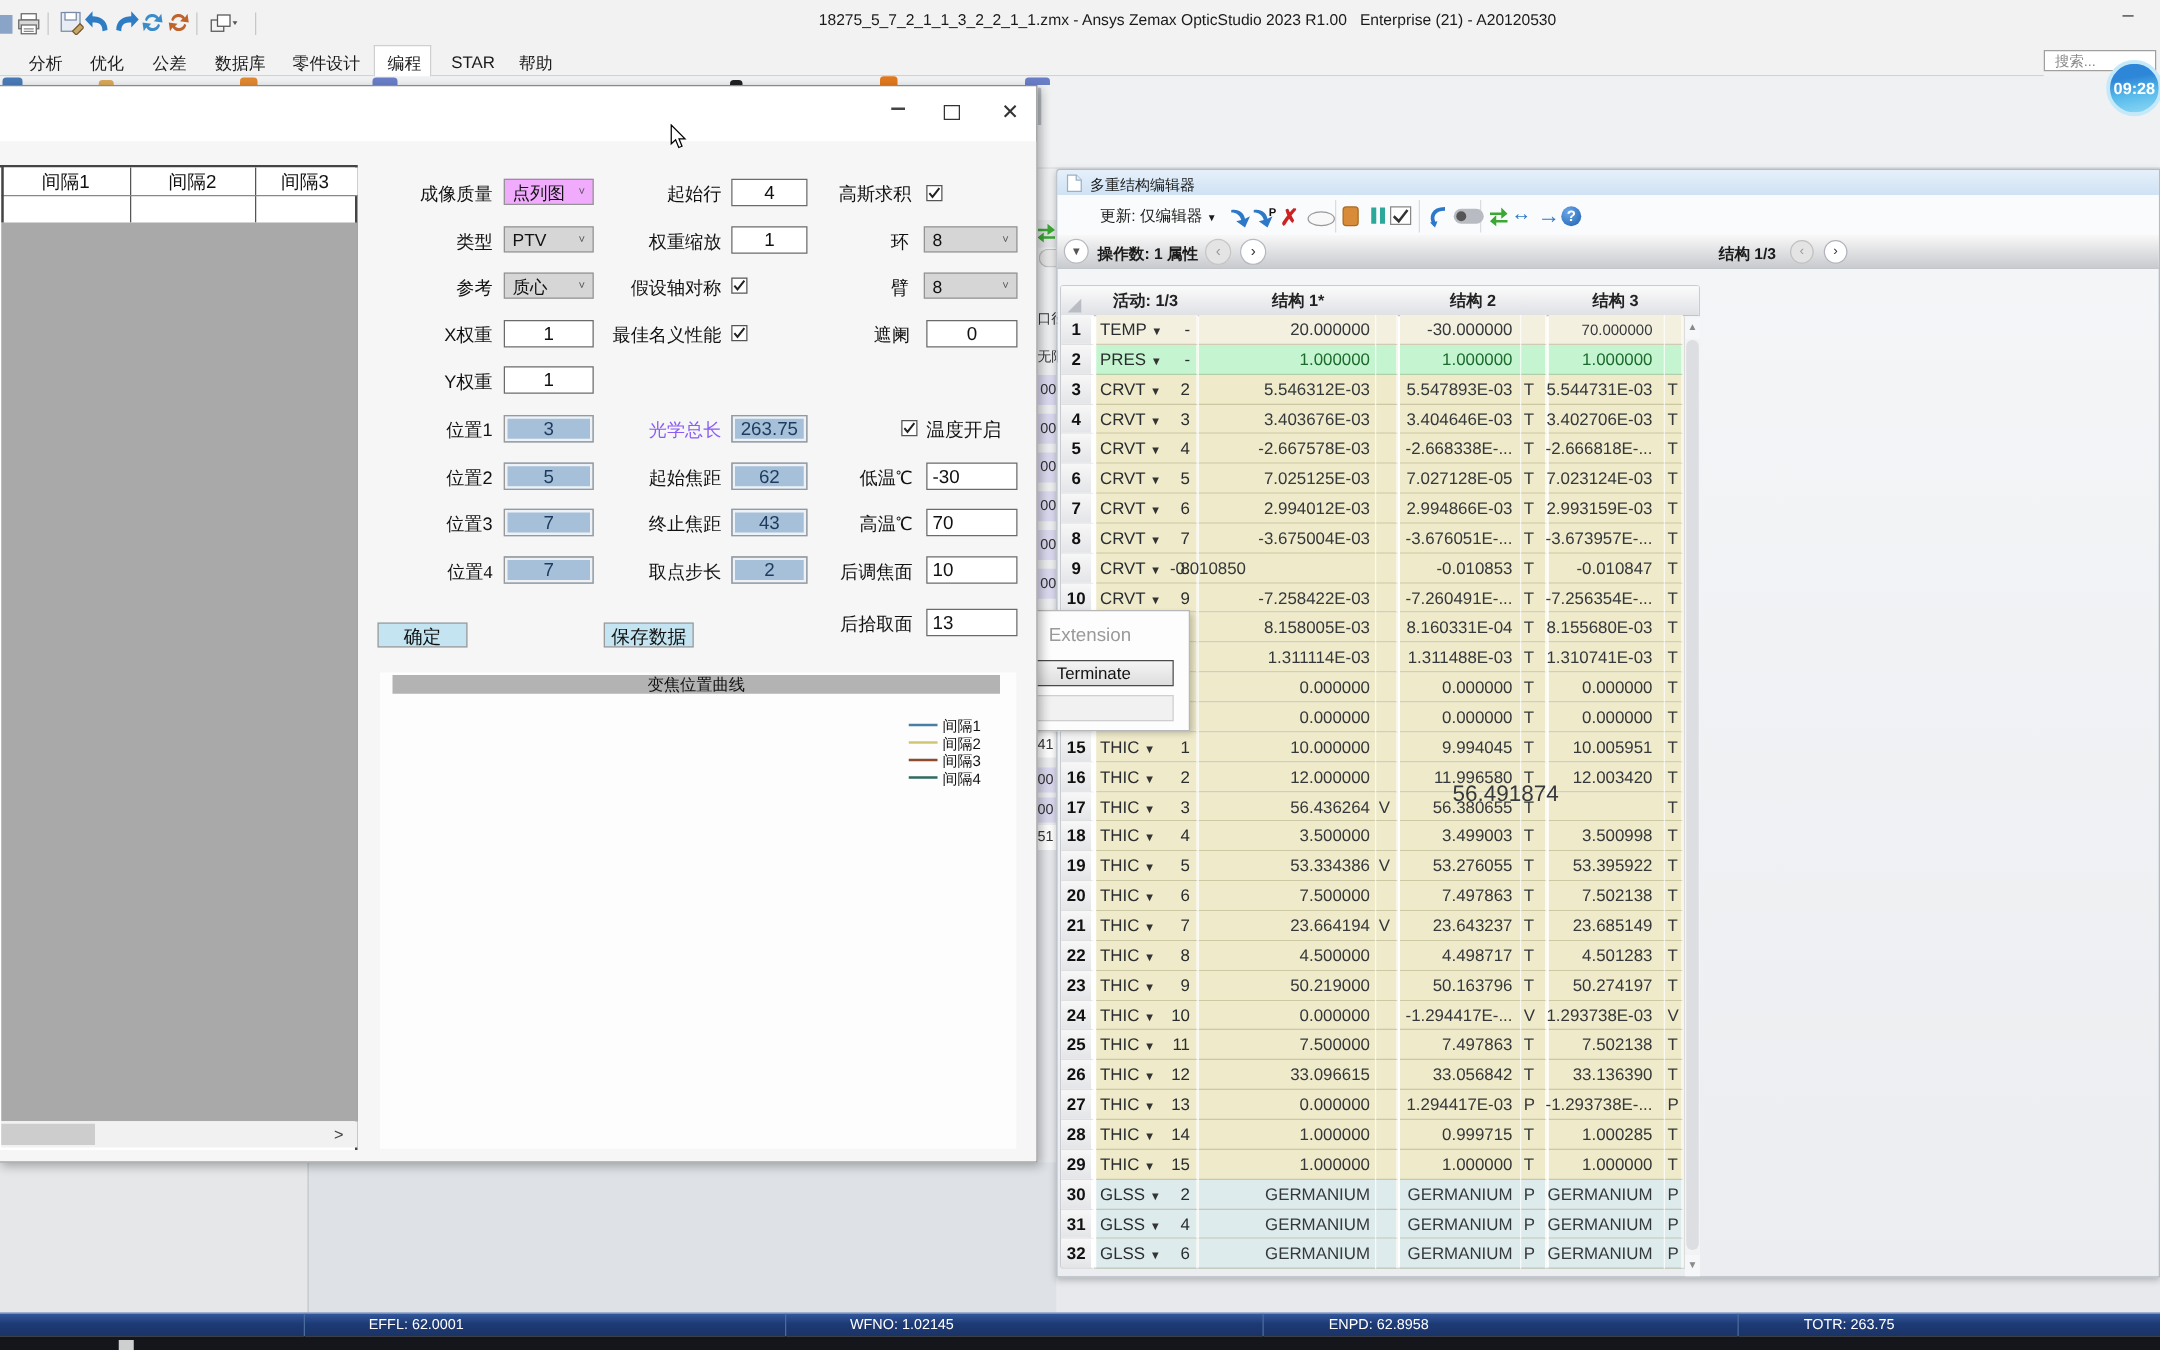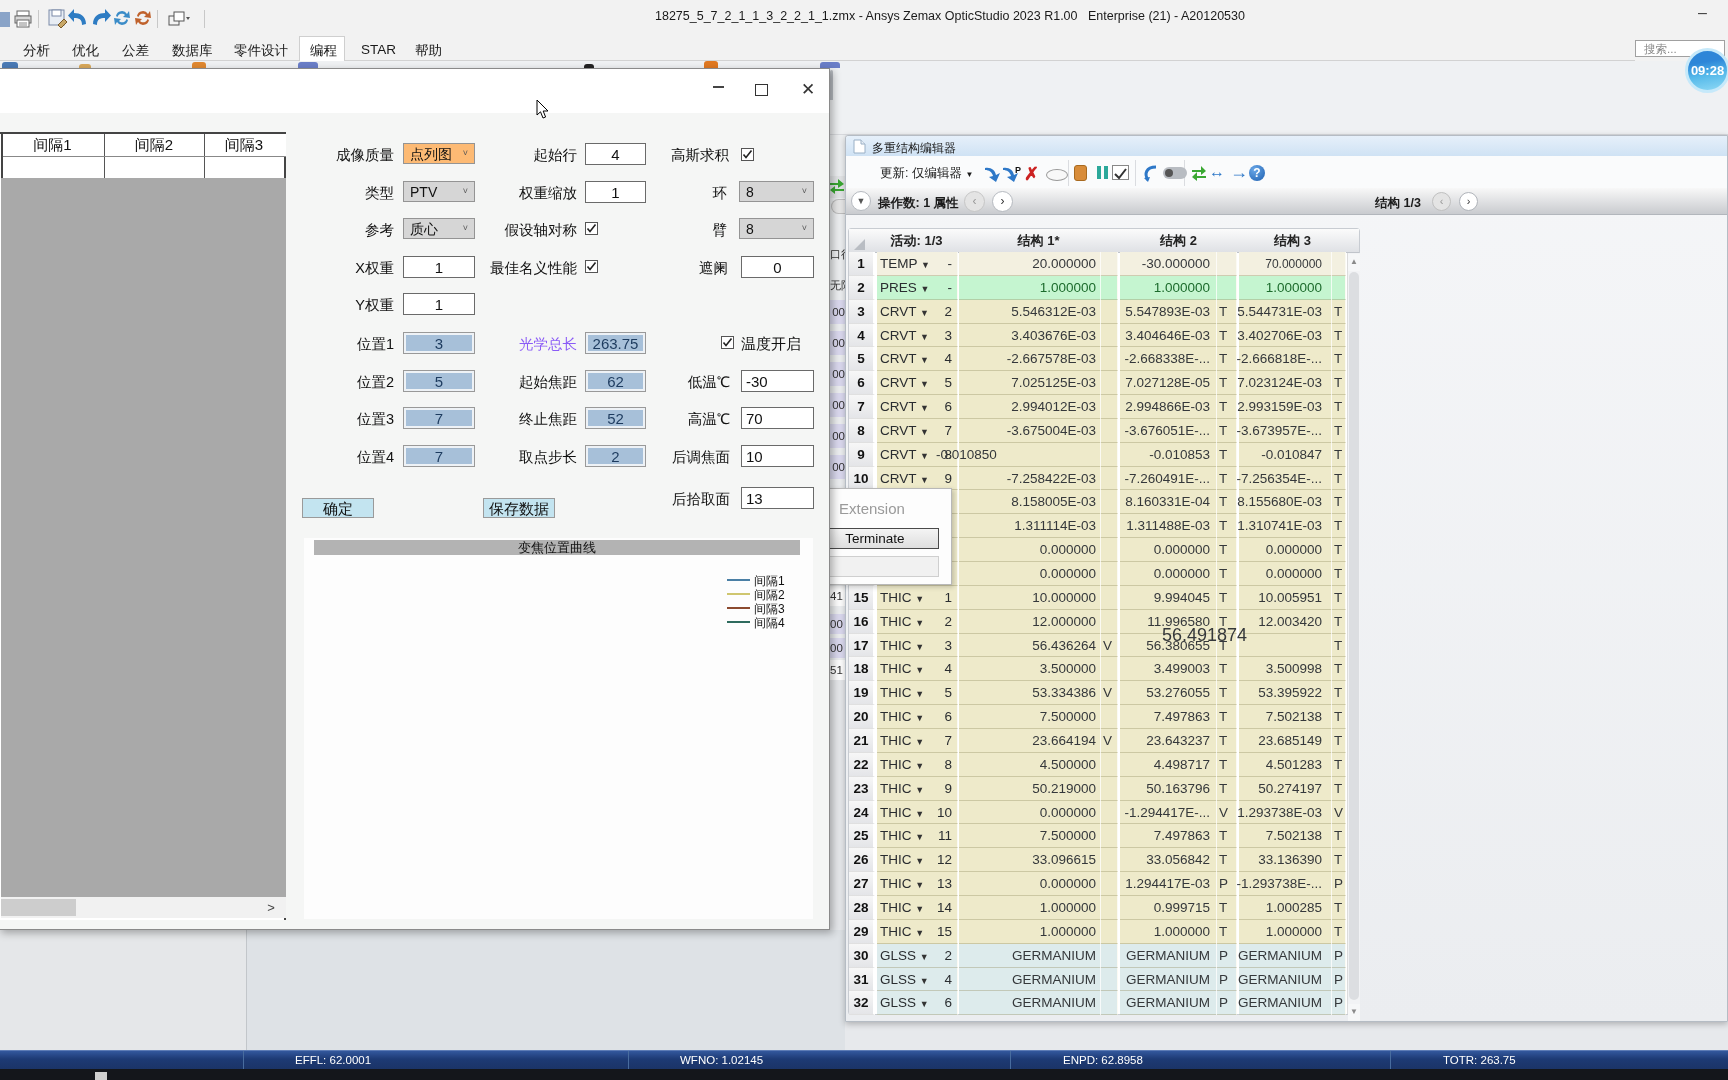--- a/index.html
+++ b/index.html
@@ -681,21 +681,21 @@
 <div class="abs" style="left:2px;top:87px;width:285px;height:1px;background:#888;"></div>
 <div class="abs" style="left:2px;top:109px;width:285px;height:719px;background:#a9a9a9;"></div>
 <div class="abs" style="left:2px;top:828px;width:285px;height:21px;background:#f1f1f1;"></div>
 <div class="abs" style="left:2px;top:830px;width:75px;height:17px;background:#cdcdcd;"></div>
 <div class="abs" style="left:262px;top:830px;width:20px;height:18px;color:#444;font-size:13px;text-align:center;line-height:17px;">&gt;</div>
 <div class="abs" style="left:2px;top:63px;width:2px;height:46px;background:#444;"></div>
     </div>
 
   <div id="dlgform">
       <div class="abs" style="left:197px;top:77px;width:198px;text-align:right;font-size:14.5px;color:#111;">成像质量</div>
-<div class="abs" style="left:404px;top:74px;width:72px;height:21px;background:#fdba74;border:1px solid #949494;font-size:14px;color:#111;padding:2px 0 0 6px;">点列图<span style="position:absolute;right:6px;top:4px;font-size:9px;color:#555;">˅</span></div>
+<div class="abs" style="left:404px;top:74px;width:72px;height:21px;background:#f0abfc;border:1px solid #949494;font-size:14px;color:#111;padding:2px 0 0 6px;">点列图<span style="position:absolute;right:6px;top:4px;font-size:9px;color:#555;">˅</span></div>
 <div class="abs" style="left:380px;top:77px;width:198px;text-align:right;font-size:14.5px;color:#111;">起始行</div>
 <div class="abs" style="left:586px;top:74px;width:61px;height:22px;background:#fff;border:1px solid #6a6a6a;font-size:15px;color:#111;text-align:center;padding-top:2px;">4</div>
 <div class="abs" style="left:532px;top:77px;width:198px;text-align:right;font-size:14.5px;color:#111;">高斯求积</div>
 <div class="abs" style="left:742px;top:79px;width:13px;height:13px;background:#fff;border:1px solid #555;">
         <svg width="11" height="11" viewBox="0 0 11 11" style="position:absolute;left:0;top:0;">
           <path d="M1.5 5.5 L4 8.5 L9.5 1.5" stroke="#222" stroke-width="1.6" fill="none"></path>
         </svg>
       </div>
 <div class="abs" style="left:197px;top:115px;width:198px;text-align:right;font-size:14.5px;color:#111;">类型</div>
 <div class="abs" style="left:404px;top:112px;width:72px;height:21px;background:#d6d6d6;border:1px solid #949494;font-size:14px;color:#111;padding:2px 0 0 6px;">PTV<span style="position:absolute;right:6px;top:4px;font-size:9px;color:#555;">˅</span></div>
@@ -737,24 +737,24 @@
 <div class="abs" style="left:742px;top:266px;font-size:15px;color:#111;">温度开启</div>
 <div class="abs" style="left:197px;top:304px;width:198px;text-align:right;font-size:14.5px;color:#111;">位置2</div>
 <div class="abs" style="left:404px;top:301px;width:72px;height:22px;background:#a7c0d9;border:1px solid #999;box-shadow:inset 0 0 0 2px #eef2f6;font-size:15px;color:#1d3b5f;text-align:center;padding-top:2px;">5</div>
 <div class="abs" style="left:380px;top:304px;width:198px;text-align:right;font-size:14.5px;color:#111;">起始焦距</div>
 <div class="abs" style="left:586px;top:301px;width:61px;height:22px;background:#a7c0d9;border:1px solid #999;box-shadow:inset 0 0 0 2px #eef2f6;font-size:15px;color:#1d3b5f;text-align:center;padding-top:2px;">62</div>
 <div class="abs" style="left:533px;top:304px;width:198px;text-align:right;font-size:14.5px;color:#111;">低温℃</div>
 <div class="abs" style="left:742px;top:301px;width:73px;height:22px;background:#fff;border:1px solid #6a6a6a;font-size:15px;color:#111;text-align:left;padding-top:2px;padding-left:4px;">-30</div>
 <div class="abs" style="left:197px;top:341px;width:198px;text-align:right;font-size:14.5px;color:#111;">位置3</div>
 <div class="abs" style="left:404px;top:338px;width:72px;height:22px;background:#a7c0d9;border:1px solid #999;box-shadow:inset 0 0 0 2px #eef2f6;font-size:15px;color:#1d3b5f;text-align:center;padding-top:2px;">7</div>
 <div class="abs" style="left:380px;top:341px;width:198px;text-align:right;font-size:14.5px;color:#111;">终止焦距</div>
-<div class="abs" style="left:586px;top:338px;width:61px;height:22px;background:#a7c0d9;border:1px solid #999;box-shadow:inset 0 0 0 2px #eef2f6;font-size:15px;color:#1d3b5f;text-align:center;padding-top:2px;">52</div>
+<div class="abs" style="left:586px;top:338px;width:61px;height:22px;background:#a7c0d9;border:1px solid #999;box-shadow:inset 0 0 0 2px #eef2f6;font-size:15px;color:#1d3b5f;text-align:center;padding-top:2px;">43</div>
 <div class="abs" style="left:533px;top:341px;width:198px;text-align:right;font-size:14.5px;color:#111;">高温℃</div>
 <div class="abs" style="left:742px;top:338px;width:73px;height:22px;background:#fff;border:1px solid #6a6a6a;font-size:15px;color:#111;text-align:left;padding-top:2px;padding-left:4px;">70</div>
-<div class="abs" style="left:197px;top:379px;width:198px;text-align:right;font-size:14.5px;color:#111;">位置4</div>
+<div class="abs" style="left:197px;top:379px;width:198px;text-align:right;font-size:14.5px;color:#111;font-family:Liberation Serif, serif;">位置4</div>
 <div class="abs" style="left:404px;top:376px;width:72px;height:22px;background:#a7c0d9;border:1px solid #999;box-shadow:inset 0 0 0 2px #eef2f6;font-size:15px;color:#1d3b5f;text-align:center;padding-top:2px;">7</div>
 <div class="abs" style="left:380px;top:379px;width:198px;text-align:right;font-size:14.5px;color:#111;">取点步长</div>
 <div class="abs" style="left:586px;top:376px;width:61px;height:22px;background:#a7c0d9;border:1px solid #999;box-shadow:inset 0 0 0 2px #eef2f6;font-size:15px;color:#1d3b5f;text-align:center;padding-top:2px;">2</div>
 <div class="abs" style="left:533px;top:379px;width:198px;text-align:right;font-size:14.5px;color:#111;">后调焦面</div>
 <div class="abs" style="left:742px;top:376px;width:73px;height:22px;background:#fff;border:1px solid #6a6a6a;font-size:15px;color:#111;text-align:left;padding-top:2px;padding-left:4px;">10</div>
 <div class="abs" style="left:533px;top:421px;width:198px;text-align:right;font-size:14.5px;color:#111;">后拾取面</div>
 <div class="abs" style="left:742px;top:418px;width:73px;height:22px;background:#fff;border:1px solid #6a6a6a;font-size:15px;color:#111;text-align:left;padding-top:2px;padding-left:4px;">13</div>
 <div class="abs" style="left:303px;top:429px;width:72px;height:20px;background:#c3e4f0;border:1px solid #9a9a9a;font-size:15px;color:#111;text-align:center;padding-top:1px;">确定</div>
 <div class="abs" style="left:484px;top:429px;width:72px;height:20px;background:#c3e4f0;border:1px solid #9a9a9a;font-size:15px;color:#111;text-align:center;padding-top:1px;">保存数据</div>
 <div class="abs" style="left:305px;top:469px;width:509px;height:381px;background:#fdfdfd;"></div>

